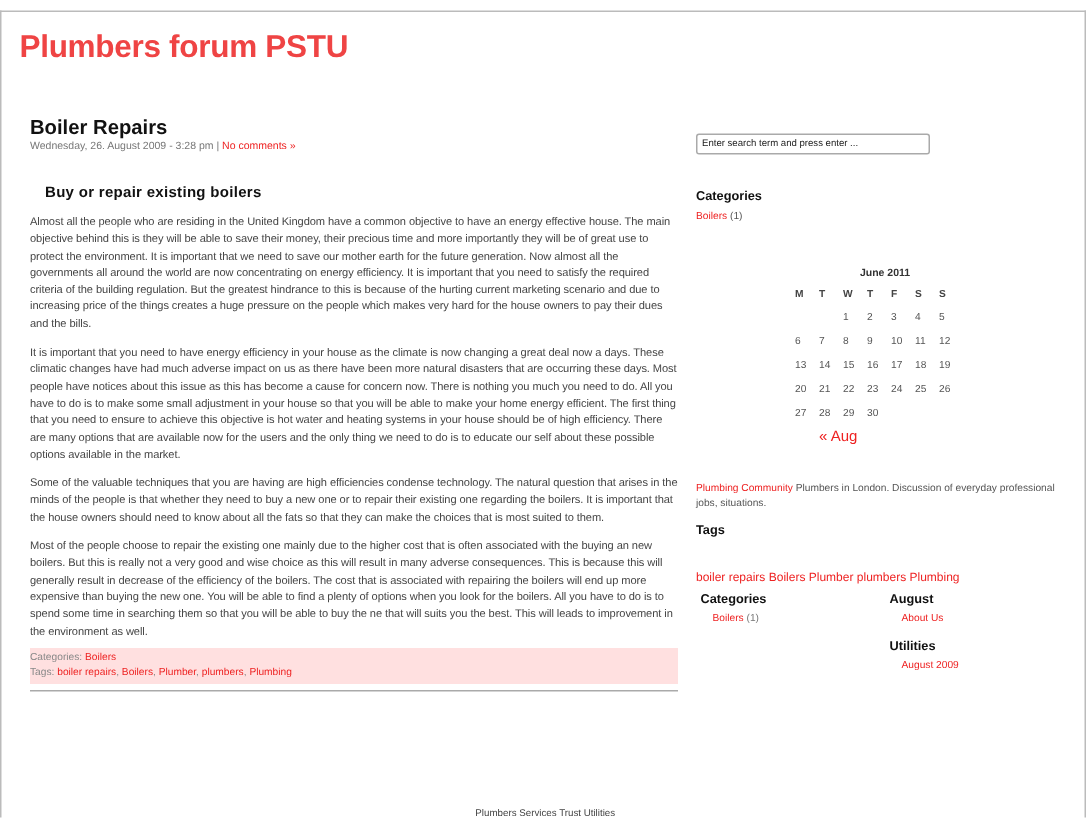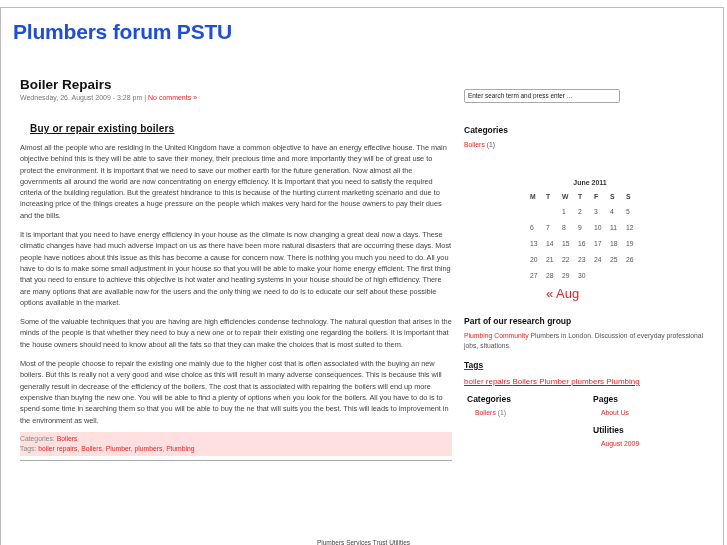--- a/index.html
+++ b/index.html
@@ -12,21 +12,21 @@
   a { color: #ee2222; text-decoration: none; }
   .site-title {
     position: absolute; left: 13px; top: 20px;
     font-size: 21px; font-weight: bold; color: #ee1111; letter-spacing: -0.2px;
   }
   .main { position: absolute; left: 20px; top: 77px; width: 432px; }
   .post-title { font-size: 13.5px; font-weight: bold; color: #111; }
   .post-meta { font-size: 7px; color: #777; margin-top: 2px; }
   .post-meta a { color: #ee2222; }
   .h2 {
-    font-size: 10px; font-weight: bold; color: #111; text-decoration: underline;
+    font-size: 10px; font-weight: bold; color: #111; 
     margin-top: 22px; letter-spacing: 0.2px; padding-left: 10px;
   }
   .h2.second { margin-top: 14px; }
   p.body {
     font-size: 7.4px; line-height: 11.3px; color: #444; margin-top: 8px; letter-spacing: -0.05px;
   }
   .post-footer {
     background: #ffe0e0; margin-top: 6px; padding: 2px 0 2px 0;
     font-size: 6.8px; line-height: 10px; color: #888;
   }
@@ -40,41 +40,41 @@
     font-family: "Liberation Sans", sans-serif; background: #fff;
   }
   .w-title { font-size: 8.5px; font-weight: bold; color: #111; }
   .w-text { font-size: 6.8px; color: #555; margin-top: 5px; line-height: 10px; }
   .cat-block { position: absolute; top: 41px; left: 0; }
   .cal { position: absolute; left: 66px; top: 95px; width: 120px; font-size: 6.8px; color: #555; }
   .cal-cap { text-align: center; font-weight: bold; color: #333; font-size: 7px; margin-bottom: 4px; }
   .cal table { border-collapse: collapse; }
   .cal th { width: 16px; text-align: left; font-weight: bold; color: #444; height: 13px; }
   .cal td { width: 16px; height: 16px; text-align: left; color: #555; }
-  .cal-prev { font-size: 13px; color: #ee2222; margin-left: 16px; margin-top: 3px; }
+  .cal-prev { font-size: 10px; color: #ee2222; margin-left: 16px; margin-top: 3px; }
   .group { position: absolute; top: 232px; left: 0; width: 250px; }
-  .tags { position: absolute; top: 276px; left: 0; text-decoration: underline; }
-  .tags .tag-links { font-size: 8px; margin-top: 7px; }
+  .tags { position: absolute; top: 264px; left: 0; }
+  .tags .tag-links { font-size: 8px; margin-top: 22px; }
   .cols { position: absolute; top: 310px; left: 0; width: 250px; }
   .col { position: absolute; top: 0; }
   .col .w-title { font-size: 8.5px; }
   .col .item { font-size: 6.8px; margin-left: 8px; margin-top: 5px; color: #777; }
   .col .item a { color: #ee2222; }
   .footer-text {
     position: absolute; top: 539px; left: 0; width: 727px; text-align: center;
     font-size: 6.5px; color: #444;
   }
 </style>
 </head>
 <body>
 
 <div class="frame"></div>
 
 <div class="site-title">
-  <a style="color:#1d4ed8">Plumbers forum PSTU</a>
+  <a style="color:#ef4444">Plumbers forum PSTU</a>
 </div>
 
 <div class="main">
   <div class="post-title">Boiler Repairs</div>
   <div class="post-meta">
     <span>Wednesday, 26. August 2009 - 3:28 pm | </span><a>No comments »</a>
   </div>
 
   <div class="h2">Buy or repair existing boilers</div>
   <p class="body">Almost all the people who are residing in the United Kingdom have a common objective to have an energy effective house. The main objective behind this is they will be able to save their money, their precious time and more importantly they will be of great use to protect the environment. It is important that we need to save our mother earth for the future generation. Now almost all the governments all around the world are now concentrating on energy efficiency.  It is important that you need to satisfy the required criteria of the building regulation. But the greatest hindrance to this is because of the hurting current marketing scenario and due to increasing price of the things creates a huge pressure on the people which makes very hard for the house owners to pay their dues and the bills.</p>
@@ -161,21 +161,20 @@
         <td></td>
         <td></td>
         <td></td>
       </tr>
     </tbody>
       </table>
     <div class="cal-prev"><a>« Aug</a></div>
   </div>
 
   <div class="group">
-    <div class="w-title">Part of our research group</div>
     <div class="w-text">
       <a>Plumbing Community</a><span> Plumbers in London. Discussion of everyday professional jobs, situations.</span>
     </div>
   </div>
 
   <div class="tags">
     <div class="w-title">Tags</div>
     <div class="tag-links">
       <a>boiler repairs</a>
       <a>Boilers</a>
@@ -186,21 +185,21 @@
   </div>
 
   <div class="cols">
     <div class="col" style="left:3px;">
       <div class="w-title">Categories</div>
       <div class="item">
         <a>Boilers</a><span> (1)</span>
       </div>
     </div>
     <div class="col" style="left:129px;">
-      <div class="w-title">Pages</div>
+      <div class="w-title">August</div>
       <div class="item">
         <a>About Us</a>
       </div>
       <div class="w-title" style="margin-top:9px;">Utilities</div>
       <div class="item">
         <a>August 2009</a>
       </div>
     </div>
   </div>
 </div>

